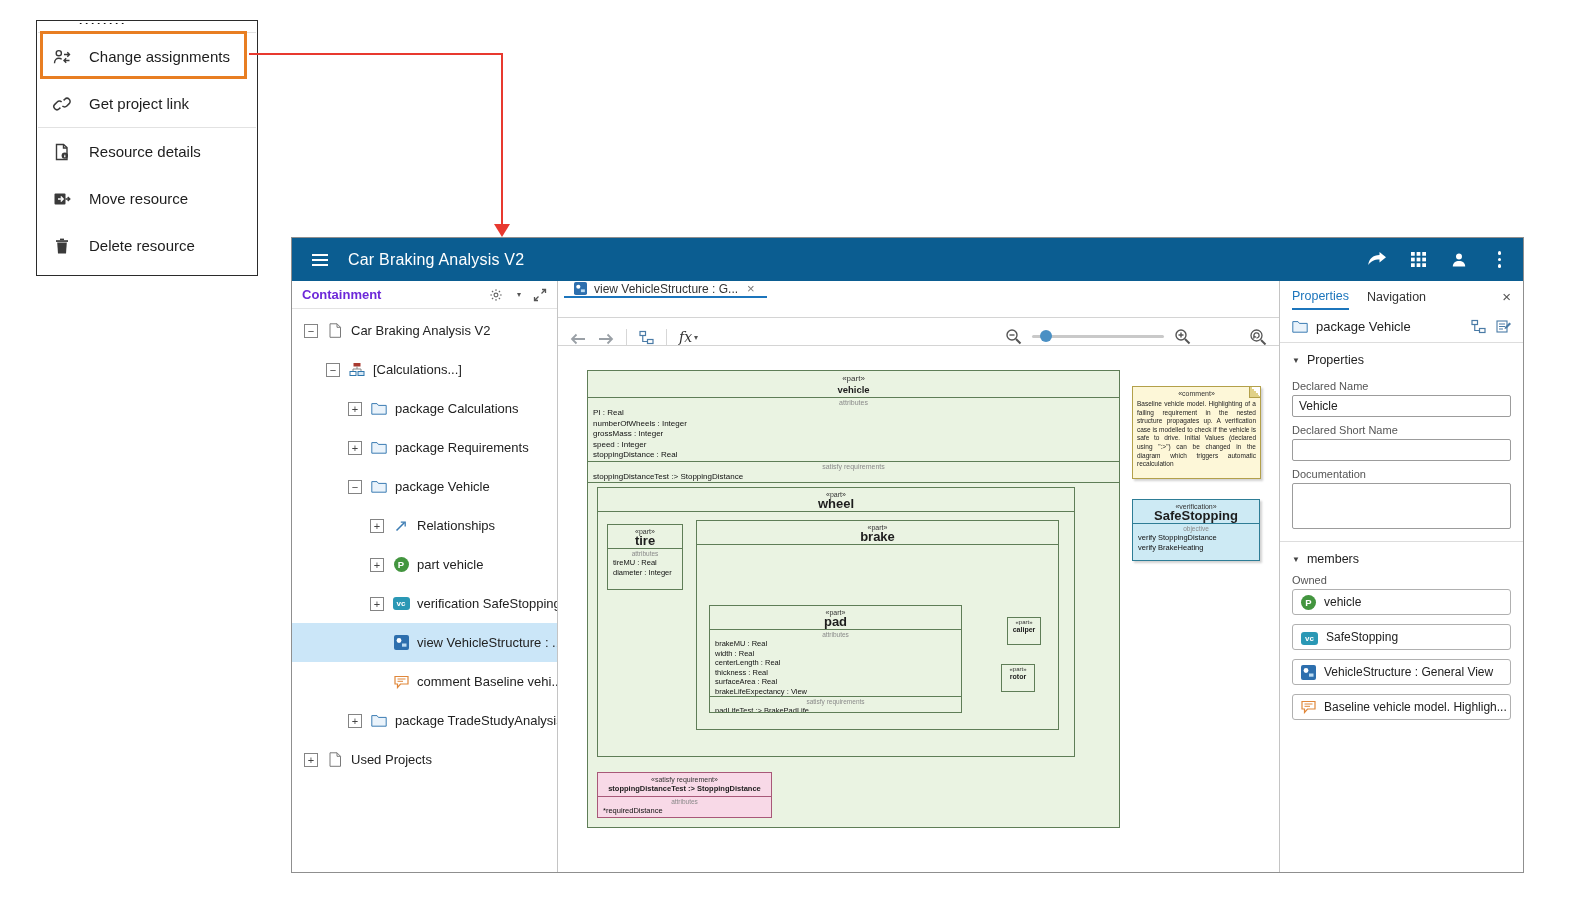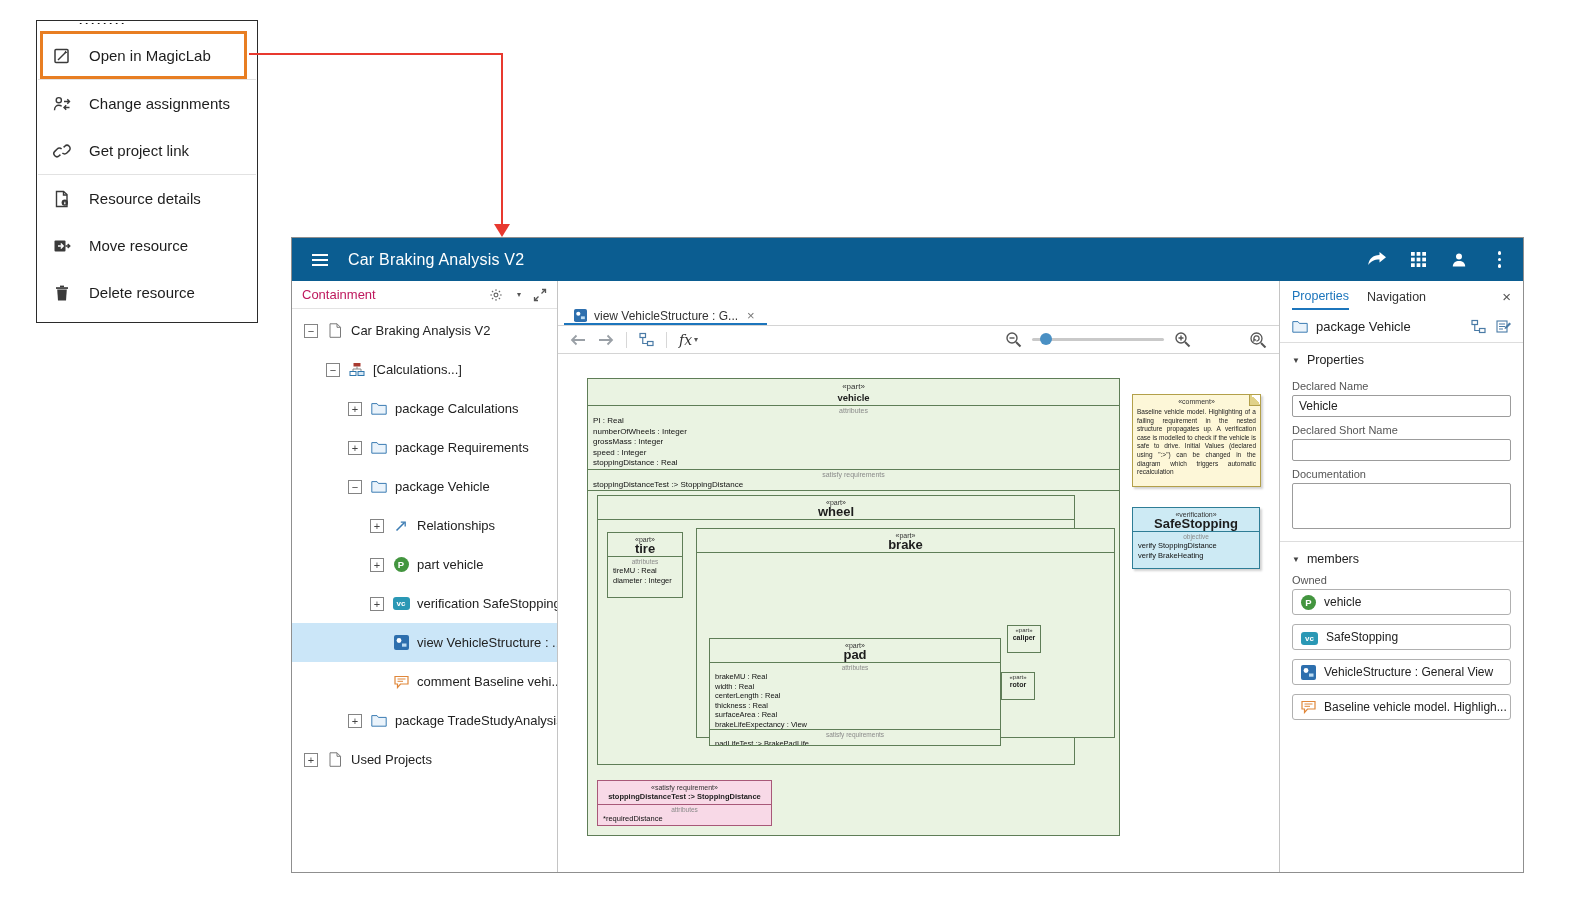--- a/index.html
+++ b/index.html
@@ -39,40 +39,40 @@
   .hdr-icons{margin-left:auto;display:flex;align-items:center;gap:24px}
   .hdr-ic{cursor:pointer;display:flex;align-items:center;justify-content:center}
   .kebab{display:flex;flex-direction:column;gap:3px;padding:2px 6px}
   .kebab i{width:3.5px;height:3.5px;border-radius:50%;background:#fff}
 
   .app-body{flex:1;display:flex;min-height:0}
 
   
   .left{width:266px;border-right:1px solid #c4c4c4;display:flex;flex-direction:column;background:#fff;flex:none}
   .lp-hdr{height:28px;display:flex;align-items:center;padding:0 10px;border-bottom:1px solid #e3e3e3;flex:none}
-  .lp-title{font-weight:normal;font-size:13px;color:#be185d}
+  .lp-title{font-weight:bold;font-size:13px;color:#6d28d9}
   .lp-hdr-ic{margin-left:auto;display:flex;align-items:center;gap:12px}
   .caret{font-size:8px;color:#555;margin-left:2px}
   .tree{flex:1;overflow:hidden;padding-top:2px}
   .trow{height:39px;display:flex;align-items:center;cursor:pointer}
   .trow.sel{background:var(--sel)}
   .r0{padding-left:12px}.r1{padding-left:34px}.r2{padding-left:56px}.r3{padding-left:78px}
   .texp{width:14px;height:14px;border:1px solid #848484;color:#444;font-size:11px;line-height:12px;text-align:center;margin-right:8px;flex:none;background:#fff}
   .texp.hid{visibility:hidden}
   .tico{width:18px;margin-right:7px;flex:none;display:flex;justify-content:center;align-items:center}
   .tlab{font-size:13px;color:#222;white-space:nowrap;overflow:hidden}
   .ic-part{width:15px;height:15px;border-radius:50%;background:#43953f;color:#fff;font-size:9.5px;font-weight:bold;display:inline-flex;align-items:center;justify-content:center}
   .ic-vc{width:17px;height:13px;border-radius:3px;background:#2a98b5;color:#fff;font-size:8px;font-weight:bold;display:inline-flex;align-items:center;justify-content:center}
 
   
   .center{flex:1;display:flex;flex-direction:column;min-width:0;border-right:1px solid #c4c4c4}
-  .tabbar{height:45px;border-bottom:1px solid #d4d4d4;display:flex;align-items:flex-end;padding-left:6px;flex:none}
+  .tabbar{height:37px;border-bottom:1px solid #d4d4d4;display:flex;align-items:flex-start;padding-left:6px;flex:none}
   .tab{display:flex;align-items:center;gap:7px;padding:0 10px;border-bottom:2px solid var(--accent);font-size:12px;color:#333;cursor:pointer}
   .tab-x{color:#777;font-size:13px;cursor:pointer;padding:0 2px}
-  .toolbar{height:28px;border-bottom:1px solid #d4d4d4;display:flex;align-items:center;padding:0 12px;gap:12px;flex:none}
+  .toolbar{height:28px;border-bottom:1px solid #d4d4d4;display:flex;align-items:flex-end;padding:0 12px;gap:12px;flex:none}
   .tdiv{width:1px;height:16px;background:#d7d7d7}
   .tbtn{cursor:pointer;display:flex;align-items:center}
   .fx{font-family:"DejaVu Serif",serif;font-style:italic;font-size:14px;color:#333}
   .tb-right{margin-left:auto;display:flex;align-items:center;gap:10px}
   .slider{width:132px;height:3px;background:#c9c9c9;border-radius:2px;position:relative;cursor:pointer}
   .thumb{position:absolute;left:8px;top:-5px;width:12px;height:12px;border-radius:50%;background:#4a90c4;cursor:pointer}
   .reset-gap{width:38px}
 
   .canvas{flex:1;position:relative;overflow:hidden;background:#fff}
 
@@ -118,30 +118,20 @@
 </head>
 <body>
 
 <div class="stage">
 
   <div class="ctx">
     <div class="ctx-clip">
         <span>········</span>
       </div>
 
-    <div class="ctx-item">
-      <span class="mi">
-        <svg width="20" height="20" viewBox="0 0 20 20" fill="none" stroke="#3a3a3a" stroke-width="1.5">
-            <rect x="3" y="3.5" width="13" height="13" rx="1"></rect>
-            <path d="M6 14 L14 6"></path>
-            <path d="M13.2 4.6l2.2 2.2-3 .8z" fill="#3a3a3a" stroke="none"></path>
-          </svg>
-      </span>
-      <span>Open in MagicLab</span>
-    </div>
 
 
     <div class="ctx-sep"></div>
 
     <div class="ctx-item">
       <span class="mi">
         <svg width="20" height="20" viewBox="0 0 20 20" fill="none" stroke="#3a3a3a" stroke-width="1.4">
             <circle cx="6.8" cy="6.2" r="2.6"></circle>
             <path d="M2.5 16.3c0-3.3 2.2-5 4.3-5 1.1 0 2.1.4 2.9 1"></path>
             <path d="M12 7.5h5.5M15.3 5.3l2.2 2.2-2.2 2.2"></path>
@@ -497,27 +487,27 @@
           <div class="dblk" style="left:49px;top:178px;width:76px;height:66px">
             <div class="st">«part»</div>
             <div class="nm">tire</div>
             <div class="comp">
               <div class="cl">attributes</div>
               <div class="al">tireMU : Real</div>
               <div class="al">diameter : Integer</div>
             </div>
           </div>
 
-          <div class="dblk" style="left:138px;top:174px;width:419px;height:210px">
+          <div class="dblk" style="left:138px;top:174px;width:363px;height:210px">
             <div class="st">«part»</div>
             <div class="nm">brake</div>
             <div class="comp" style="height:100%"></div>
           </div>
 
-          <div class="dblk" style="left:151px;top:284px;width:292px;height:108px">
+          <div class="dblk" style="left:151px;top:259px;width:253px;height:108px">
             <div class="st">«part»</div>
             <div class="nm">pad</div>
             <div class="comp">
               <div class="cl">attributes</div>
               <div class="al">brakeMU : Real</div>
               <div class="al">width : Real</div>
               <div class="al">centerLength : Real</div>
               <div class="al">thickness : Real</div>
               <div class="al">surfaceArea : Real</div>
               <div class="al">brakeLifeExpectancy : View</div>

